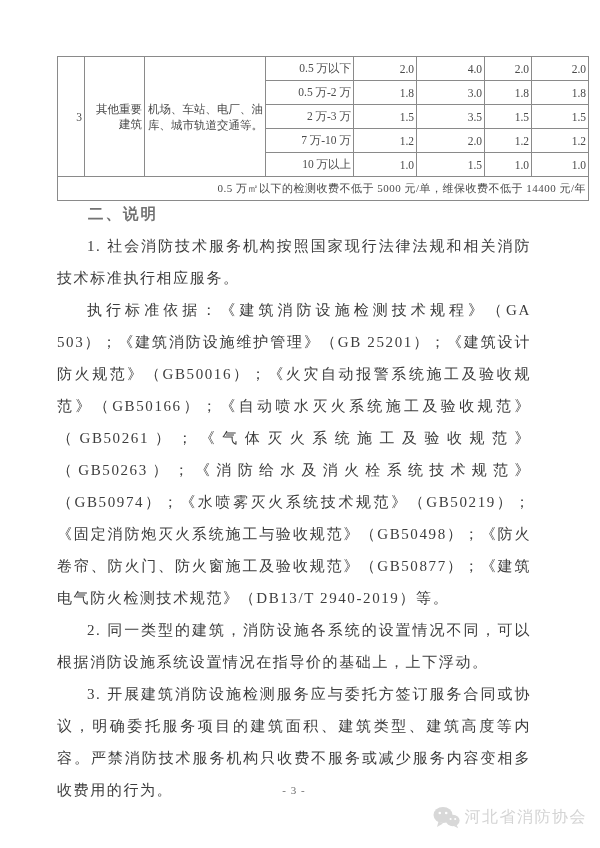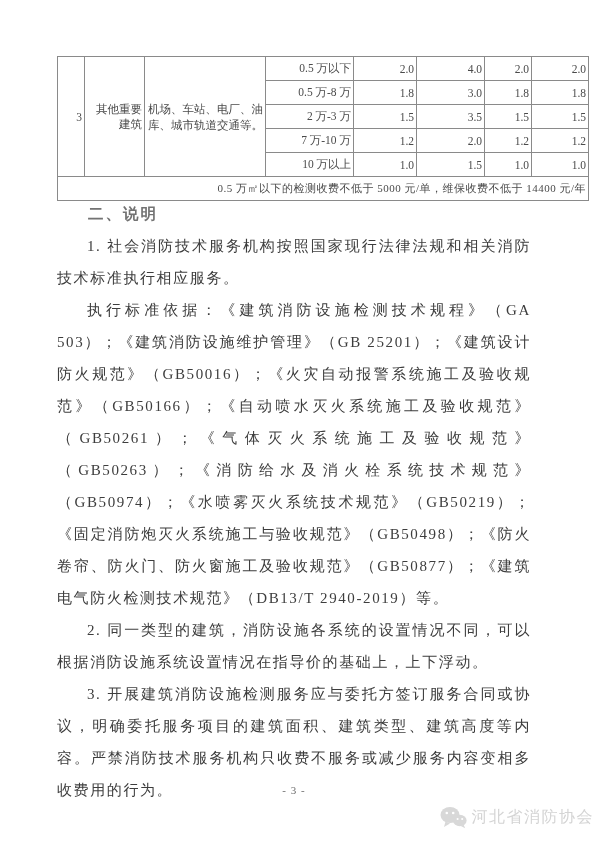--- a/index.html
+++ b/index.html
@@ -70,21 +70,21 @@
     left: 57px;
     top: 784px;
     width: 474px;
     text-align: center;
     font-size: 11px;
     color: #6b6b6b;
     letter-spacing: 1px;
   }
   .watermark {
     position: absolute;
-    right: 6px;
+    right: 13px;
     top: 806px;
     display: flex;
     align-items: center;
     gap: 5px;
     color: #d4d4d4;
     font-size: 16px;
     letter-spacing: 1.5px;
     font-family: "Liberation Sans", "DejaVu Sans", sans-serif;
   }
   .watermark svg { display: block; }
@@ -110,21 +110,21 @@
         <td rowspan="5">3</td>
         <td rowspan="5" class="cell-category">其他重要建筑</td>
         <td rowspan="5" class="cell-description">机场、车站、电厂、油库、城市轨道交通等。</td>
         <td>0.5 万以下</td>
         <td>2.0</td>
         <td>4.0</td>
         <td>2.0</td>
         <td>2.0</td>
       </tr>
       <tr class="data-row">
-        <td>0.5 万-8 万</td>
+        <td>0.5 万-2 万</td>
         <td>1.8</td>
         <td>3.0</td>
         <td>1.8</td>
         <td>1.8</td>
       </tr>
       <tr class="data-row">
         <td>2 万-3 万</td>
         <td>1.5</td>
         <td>3.5</td>
         <td>1.5</td>

